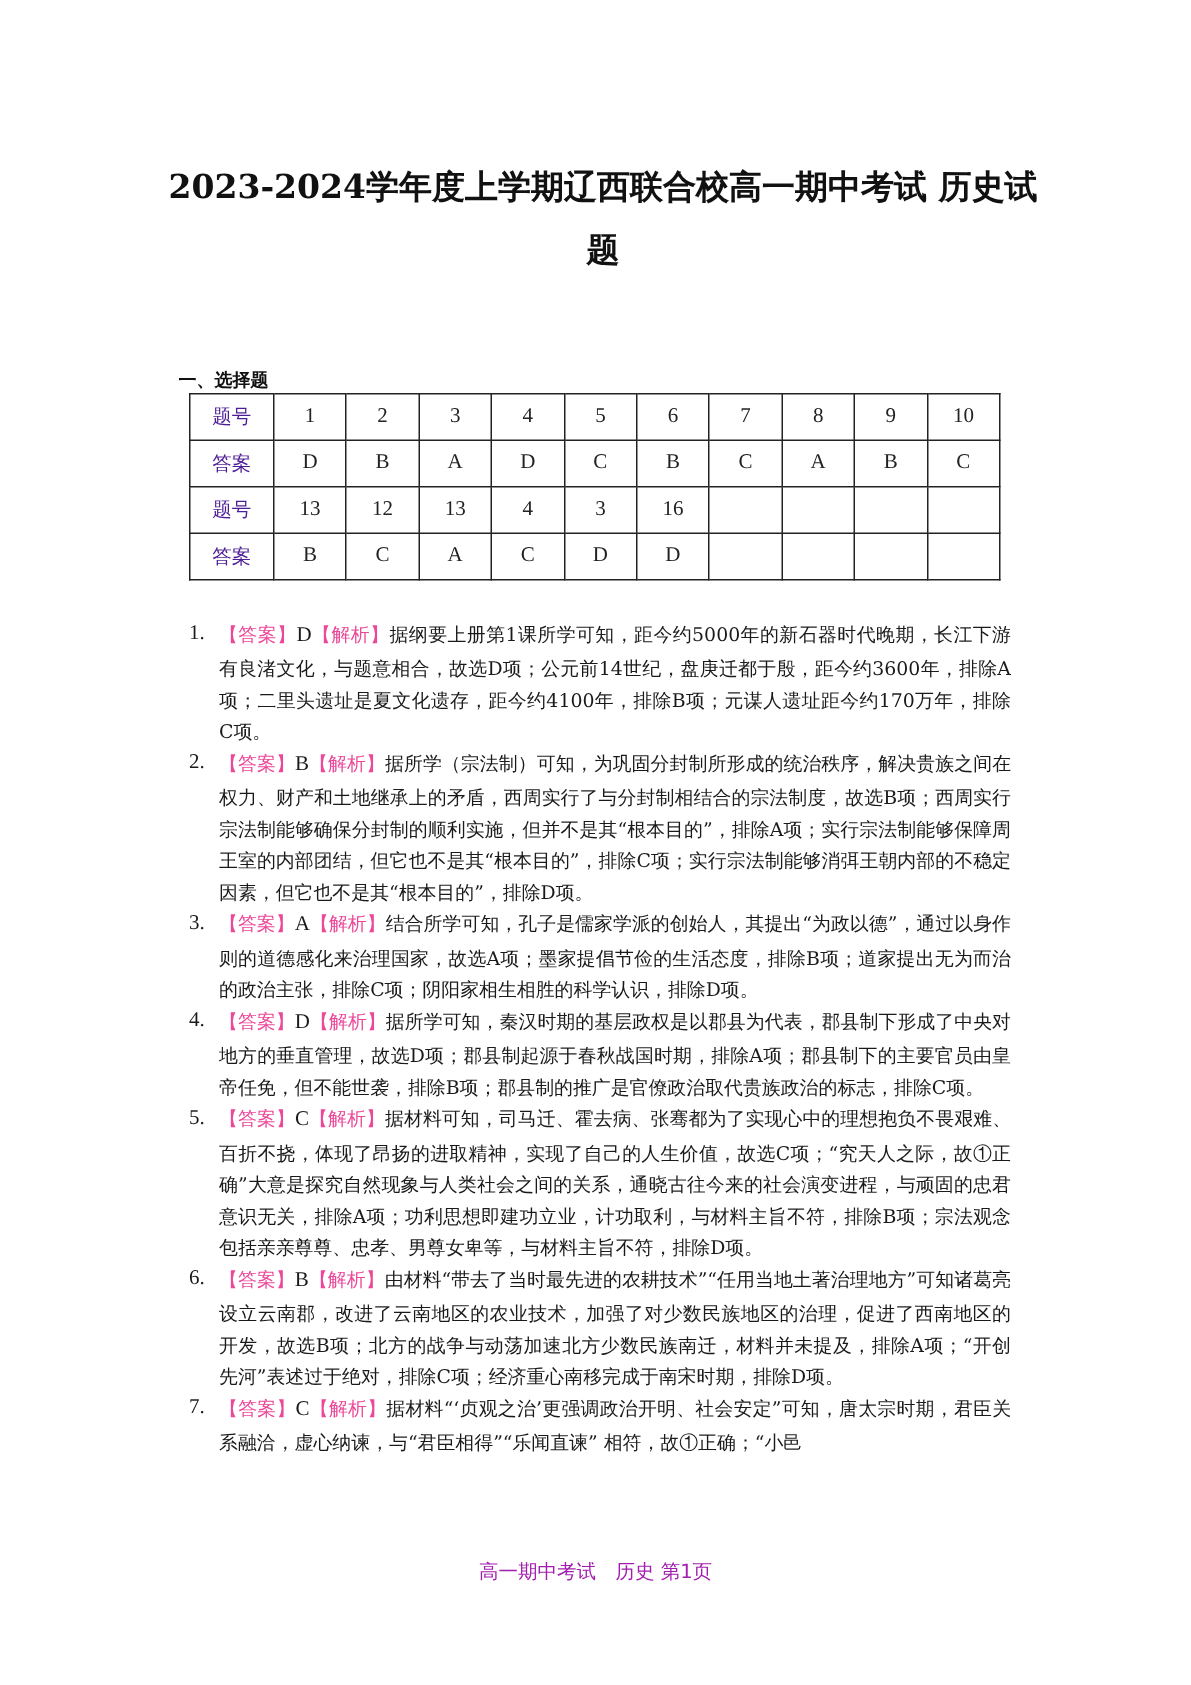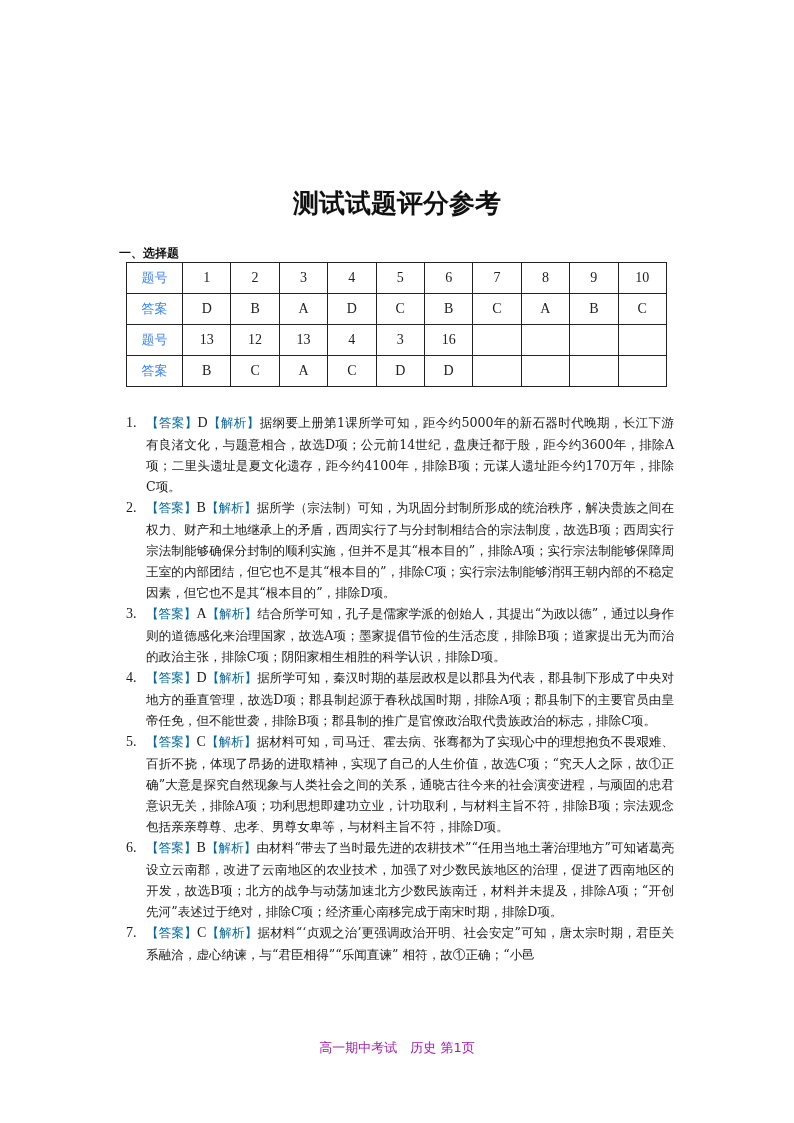--- a/index.html
+++ b/index.html
@@ -19,41 +19,41 @@
     font-family: Liberation Sans, sans-serif; font-weight: bold; font-size: 12px; line-height: 16px;
   }
   table.ans {
     position: absolute; left: 126px; top: 262px; width: 541px;
     border-collapse: collapse; table-layout: fixed;
     font-family: "Liberation Serif", "DejaVu Serif", serif; font-size: 14px;
   }
   table.ans td {
     border: 1.3px solid #222; height: 30px; text-align: center; padding: 0; color: #222;
   }
-  table.ans td.hd { font-family: "DejaVu Sans", sans-serif; font-size: 13px; color: #3b82f6; }
+  table.ans td.hd { font-family: "DejaVu Sans", sans-serif; font-size: 13px; color: #4c1d95; }
   .items {
     position: absolute; left: 126px; top: 412px; width: 548px;
     font-family: "DejaVu Serif", "Liberation Serif", serif; font-size: 12.6px; line-height: 21px;
     color: #1a1a1a;
   }
   .item { position: relative; padding-left: 20px; text-align: justify; }
   .item .num { position: absolute; left: 0; top: 0; font-family: "Liberation Serif", serif; font-size: 14px; }
-  .red { color: #0369a1; font-family: Liberation Sans, sans-serif; }
+  .red { color: #ec4899; font-family: Liberation Mono, monospace; }
   .ansl { font-family: "Liberation Serif", serif; font-size: 14px; }
   .footer {
     position: absolute; left: 0; width: 794px; top: 1039px; text-align: center;
     font-family: "DejaVu Sans", sans-serif; font-size: 13px; color: #a21caf;
   }
 </style>
 </head>
 <body>
 
 <div class="page">
 
-  <div class="title2">测试试题评分参考</div>
+  <div class="title1">2023-2024学年度上学期辽西联合校高一期中考试 历史试题</div>
 
   <div class="section">一、选择题</div>
 
   <table class="ans">
     <colgroup>
       <col style="width:56px">
         <col>
         <col>
         <col>
         <col>

